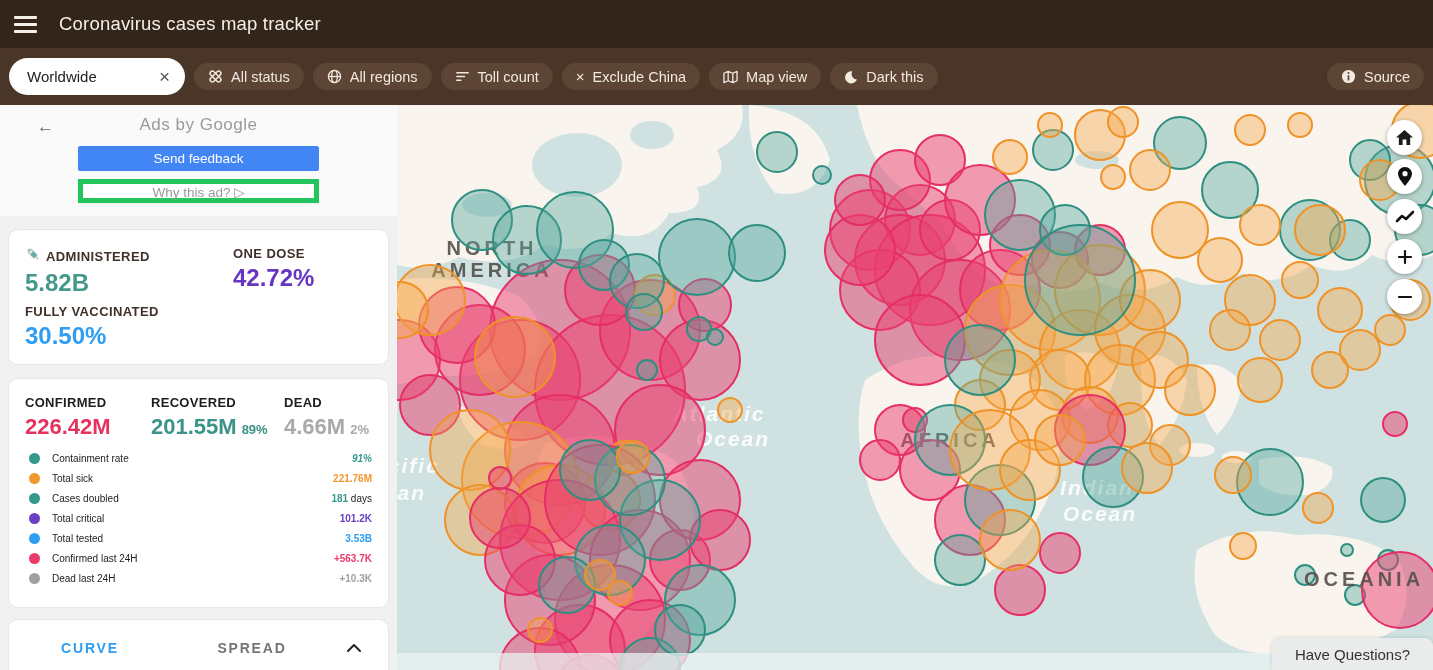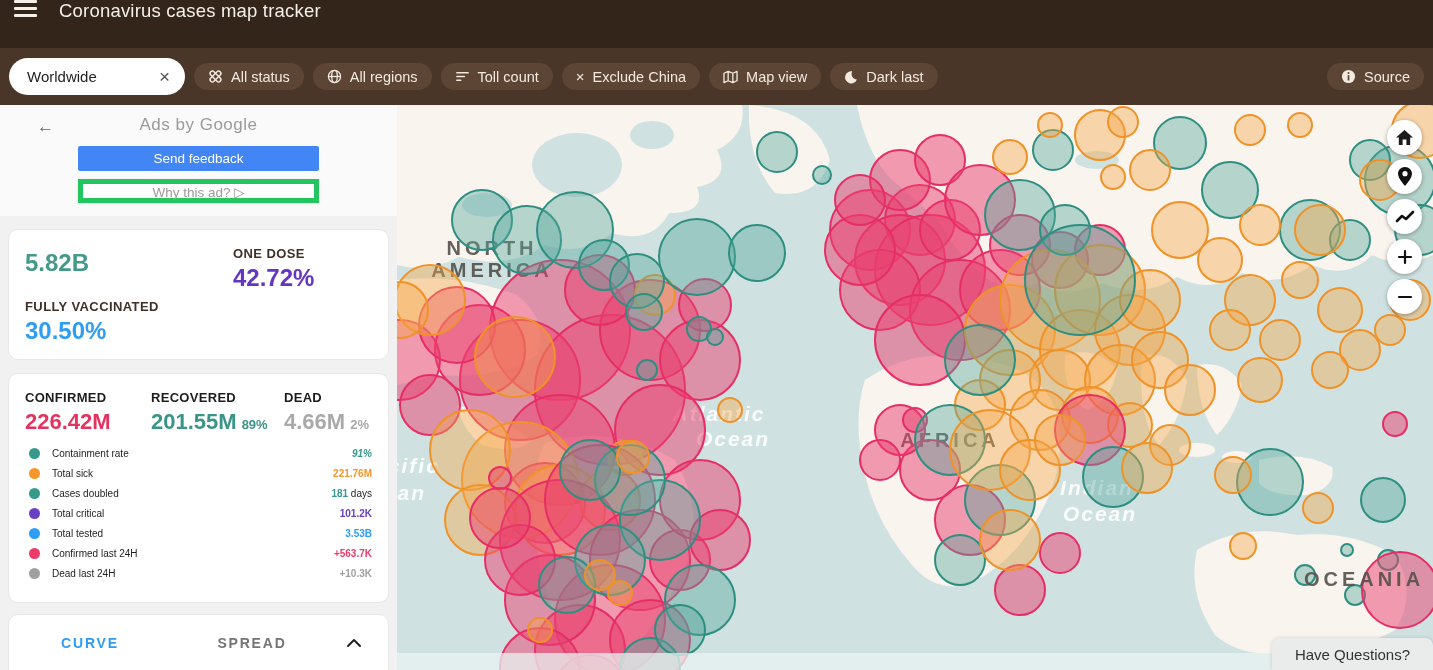--- a/index.html
+++ b/index.html
@@ -1,20 +1,20 @@
 <!DOCTYPE html>
 <html><head>
 <meta charset="utf-8">
 <style>
   * { margin:0; padding:0; box-sizing:border-box; }
   html,body { width:1433px; height:670px; overflow:hidden;
     font-family:"Liberation Sans",sans-serif; background:#f1f1f1; }
 
   
-  .header { height:48px; background:#33251a; display:flex; align-items:flex-start;
+  .header { height:48px; background:#33251a; display:flex; align-items:center;
     padding:0 14px; gap:22px; }
   .burger { width:23px; display:flex; flex-direction:column; gap:4px; cursor:pointer; }
   .burger span { display:block; height:3px; background:#f4efe9; border-radius:1px; }
   .app-title { color:#f4efe9; font-size:18.5px; letter-spacing:.2px; }
 
   
   .fbar { height:57px; background:#4a3529; display:flex; align-items:center;
     padding:0 9px; gap:9px; }
   .pill { width:176px; height:37px; background:#fff; border-radius:19px;
     display:flex; align-items:center; justify-content:space-between;
@@ -150,21 +150,21 @@
           </svg>
         </span>
         <span>Map view</span>
       </div>
       <div class="chip">
         <span style="display: flex;">
           <svg width="14" height="14" viewBox="0 0 16 16">
             <path d="M9.5 1.5 A7 7 0 1 0 14.8 10.8 A6.2 6.2 0 0 1 9.5 1.5 Z" fill="#f2e9df"></path>
           </svg>
         </span>
-        <span>Dark last</span>
+        <span>Dark this</span>
       </div>
       <div class="chip source">
         <span style="display: flex;">
           <svg width="15" height="15" viewBox="0 0 16 16">
             <circle cx="8" cy="8" r="7" fill="#f2e9df"></circle>
             <rect x="7.1" y="6.6" width="1.8" height="5.6" fill="#5d4536"></rect>
             <circle cx="8" cy="4.2" r="1.1" fill="#5d4536"></circle>
           </svg>
         </span>
         <span>Source</span>
@@ -179,20 +179,31 @@
     <div class="adblock">
       <span class="back">←</span>
       <div class="adtitle">Ads by Google</div>
       <button class="btn-blue">Send feedback</button>
       <button class="btn-white"><span>Why this ad?</span> <span>▷</span></button>
     </div>
 
     <div class="card">
       <div class="vgrid">
         <div>
+          <div class="vlabel">
+            <span><svg width="17" height="17" viewBox="0 0 18 18">
+                  <g transform="rotate(-45 9 9)">
+                    <rect x="7.4" y="1.4" width="3.2" height="1.8" fill="#aab4b1"></rect>
+                    <rect x="6.5" y="3.2" width="5" height="9" rx="1" fill="#dfe5e4" stroke="#8a9490" stroke-width="0.8"></rect>
+                    <rect x="7" y="6.6" width="4" height="5.2" fill="#57b0a5"></rect>
+                    <rect x="8.55" y="12.2" width="0.9" height="4" fill="#8a9490"></rect>
+                  </g>
+                </svg></span>
+            <span>ADMINISTERED</span>
+          </div>
           <div class="vval" style="color: rgb(68, 153, 138);">5.82B</div>
         </div>
         <div>
           <div class="vlabel">ONE DOSE</div>
           <div class="vval" style="color: rgb(102, 54, 194);">42.72%</div>
         </div>
         <div>
           <div class="vlabel">FULLY VACCINATED</div>
           <div class="vval" style="color: rgb(46, 157, 242);">30.50%</div>
         </div>

